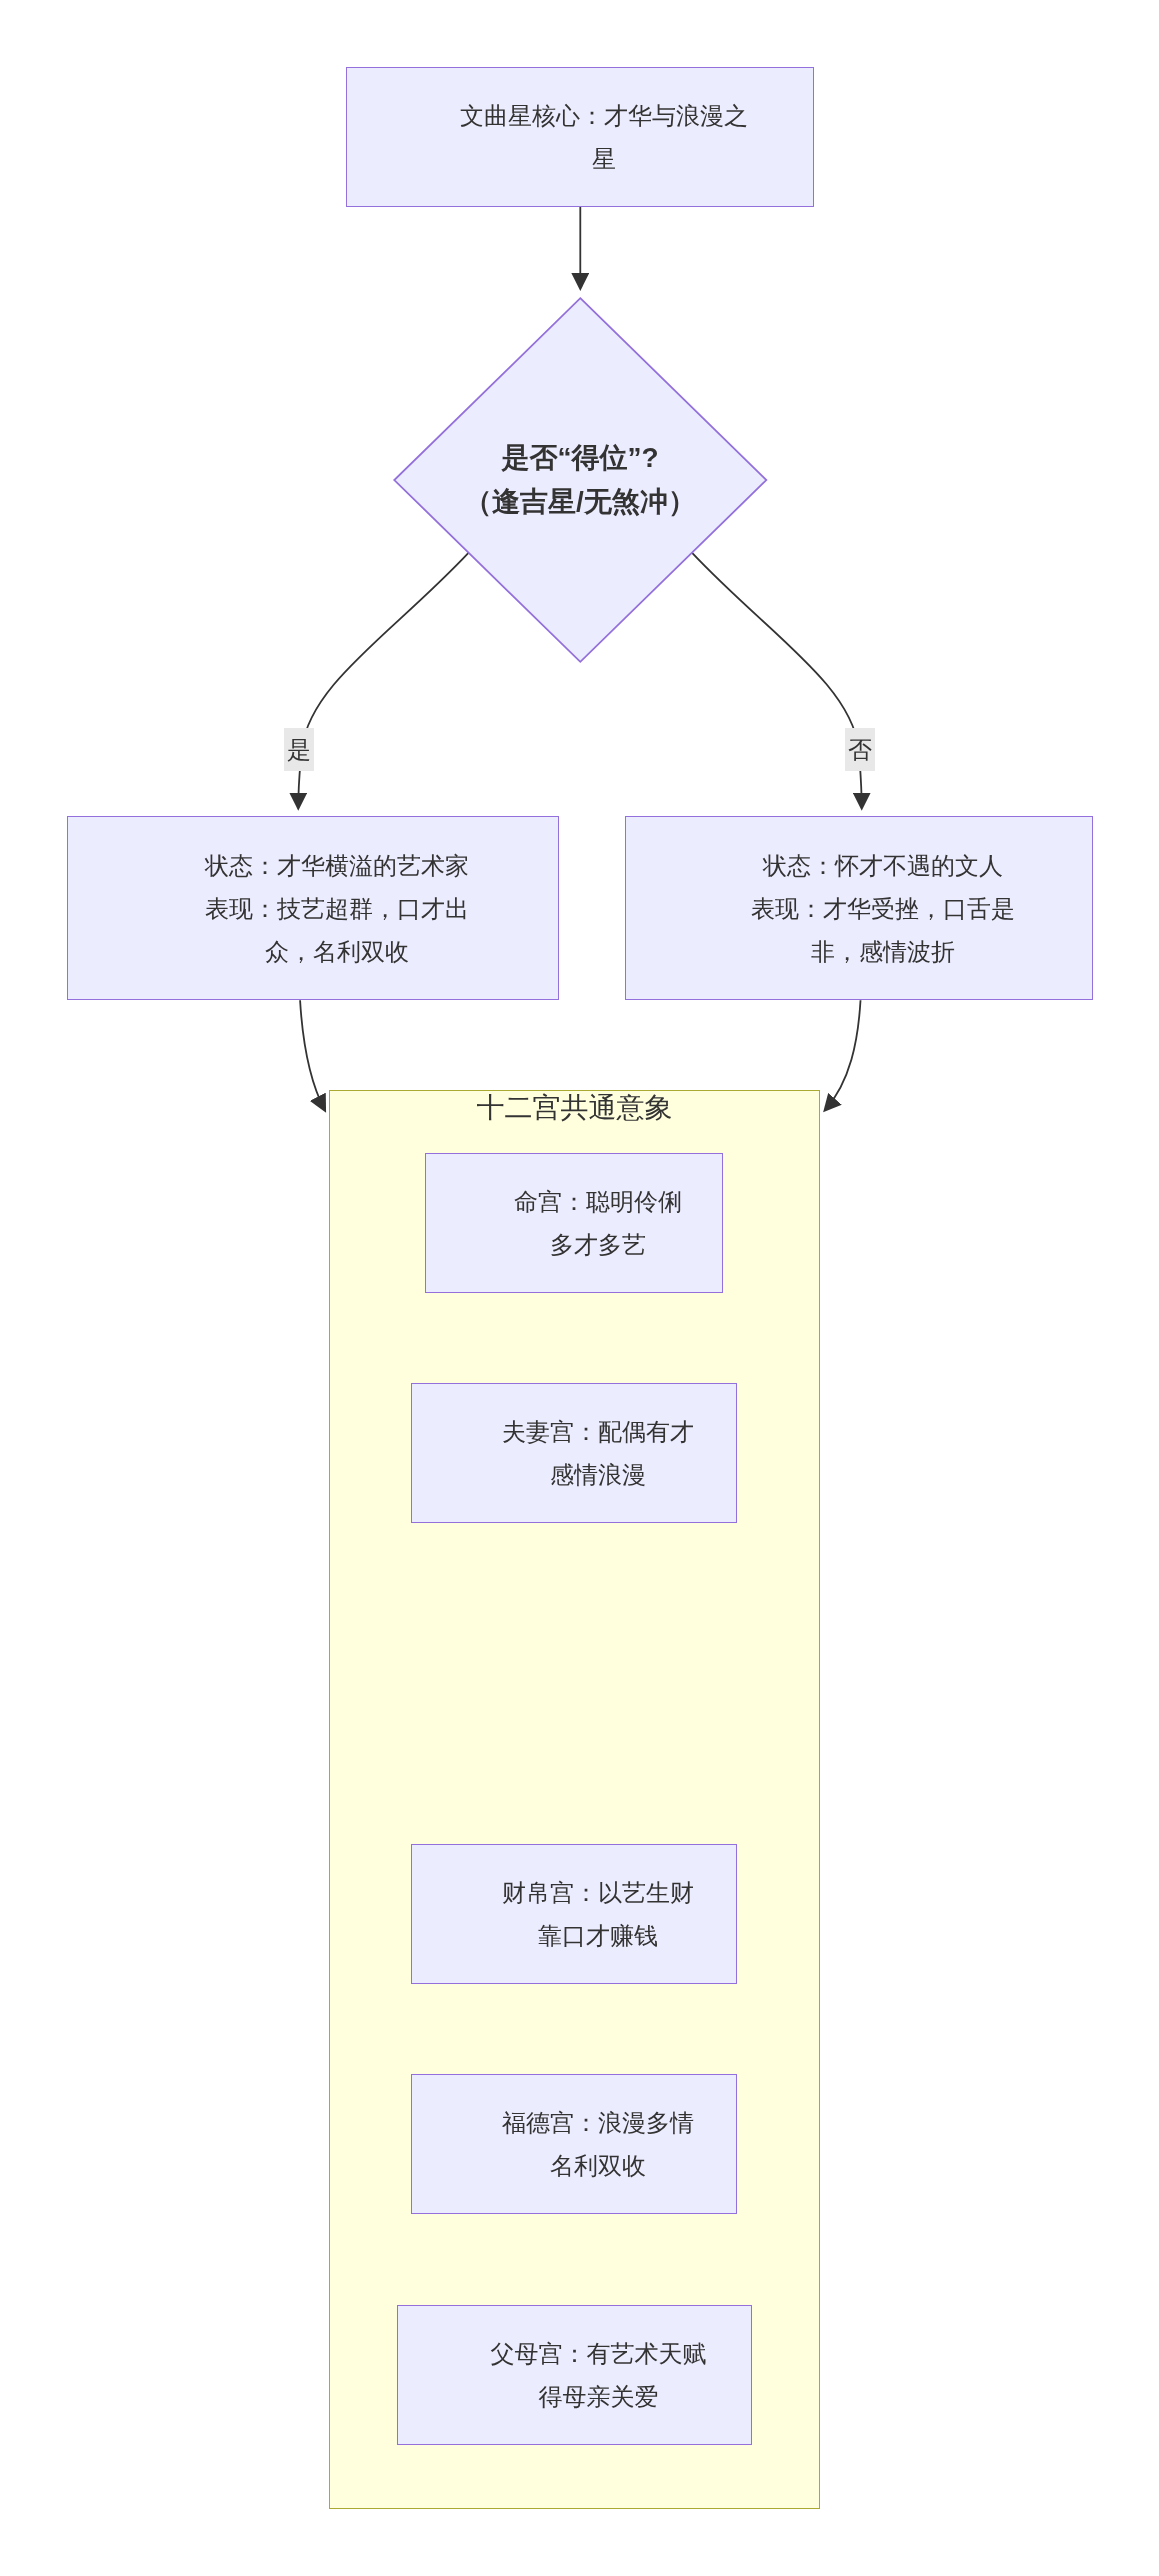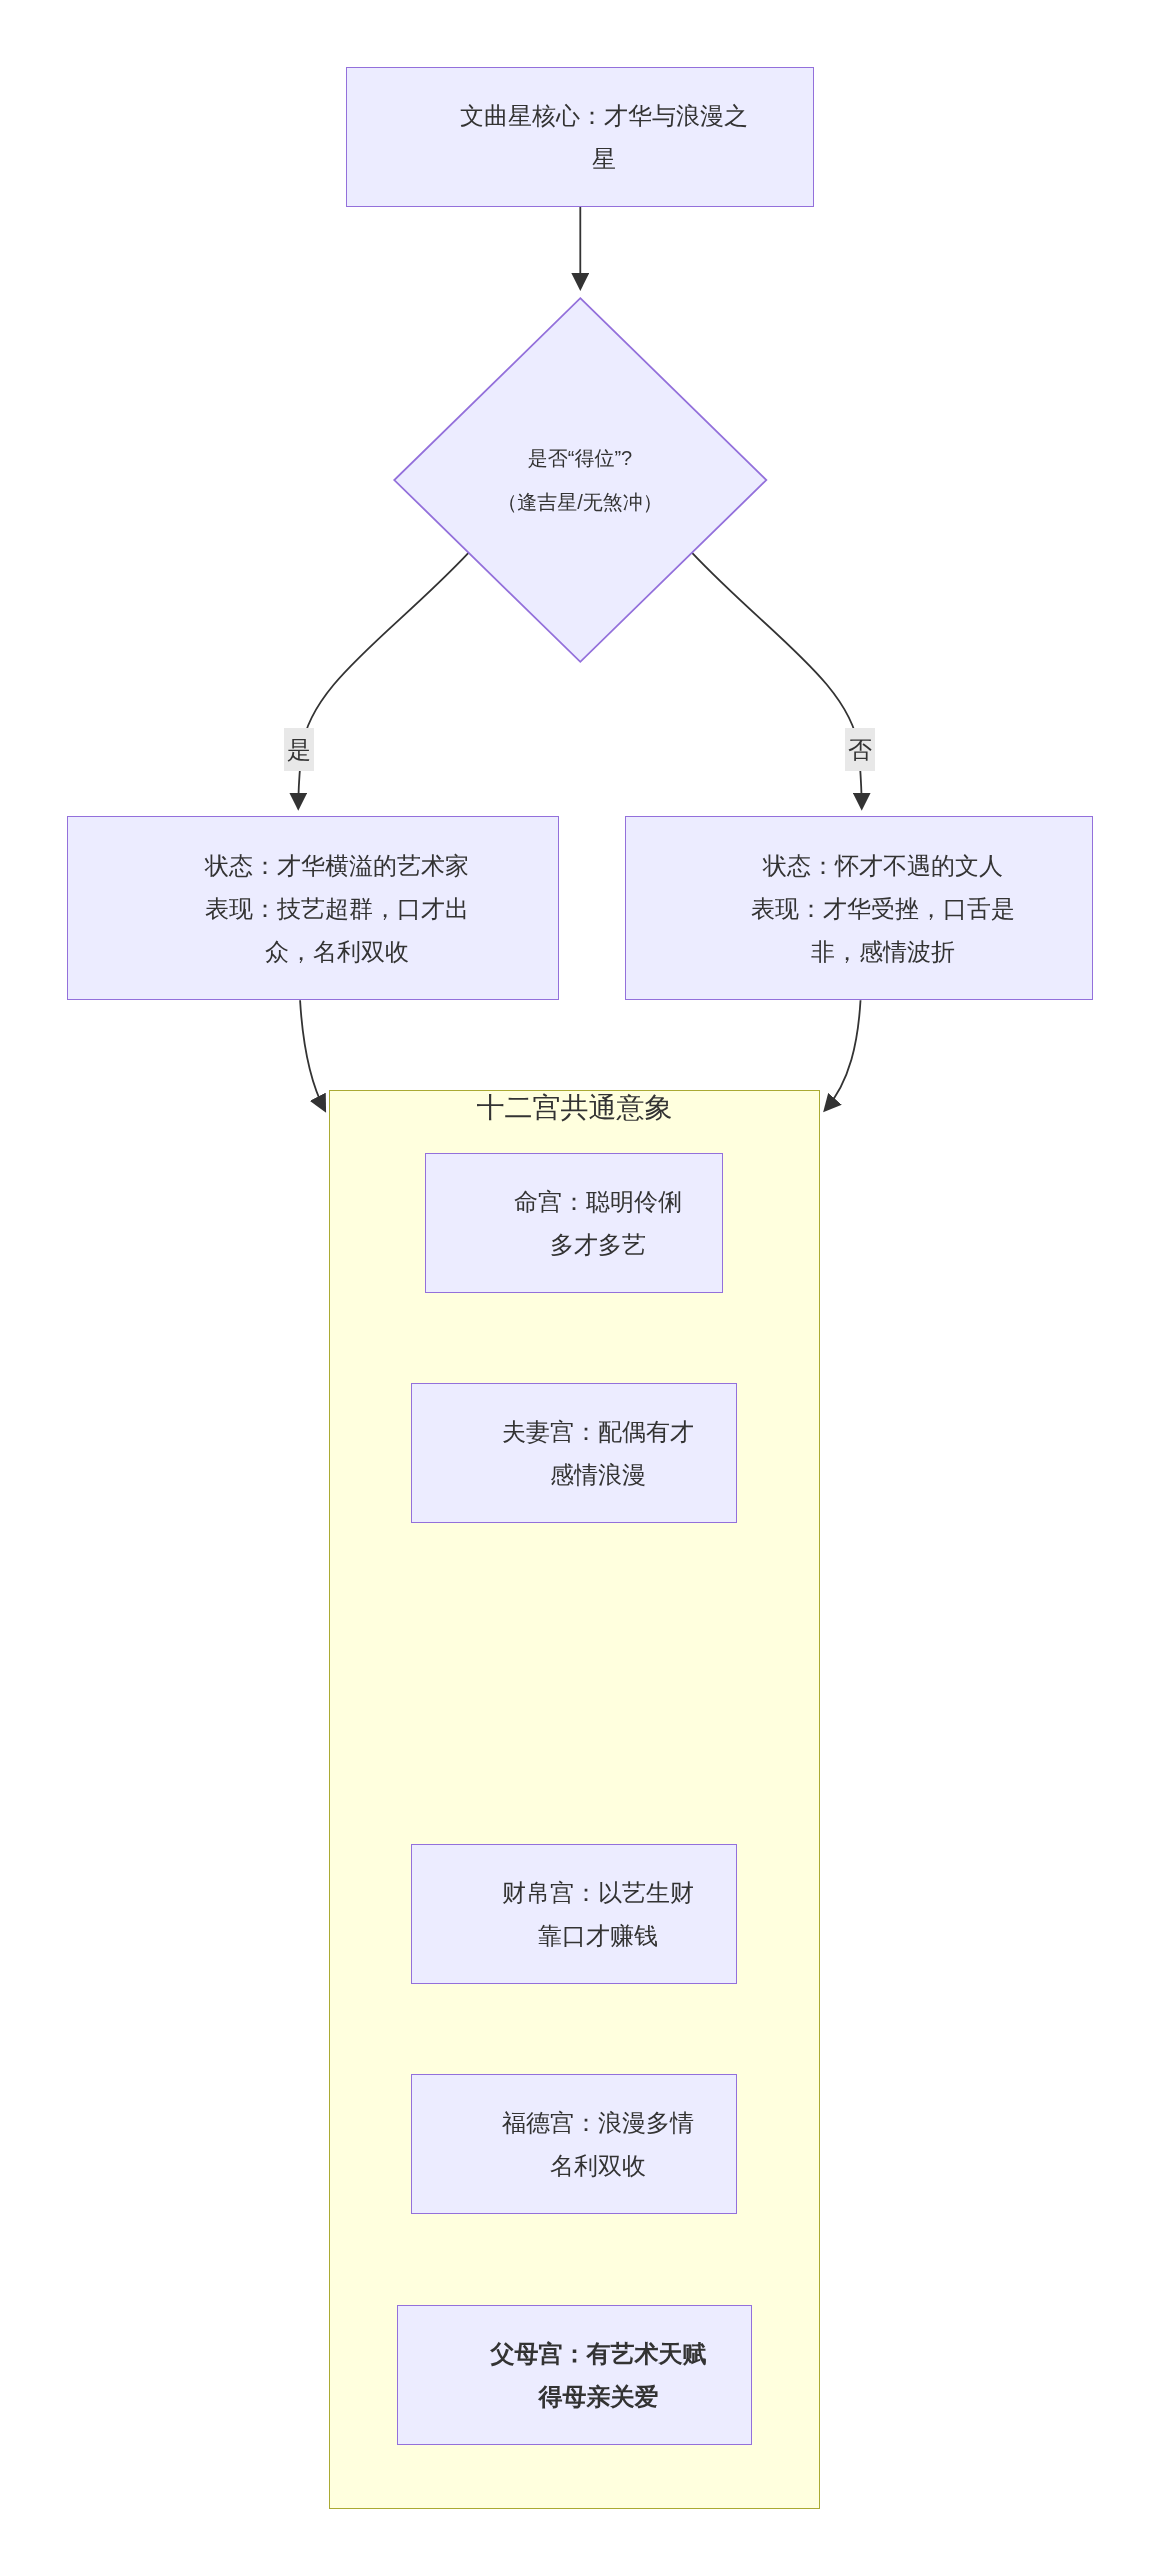--- a/index.html
+++ b/index.html
@@ -26,21 +26,21 @@
     color:var(--text-color);
     display:flex;flex-direction:column;align-items:center;justify-content:center;
     font-size:24px;line-height:43px;text-align:center;
     box-sizing:border-box;
     padding-left:48px;
   }
   .node-text{white-space:nowrap;}
   .diamond-label{
     position:absolute;background:transparent;border:none;
     display:flex;flex-direction:column;align-items:center;justify-content:center;
-    font-size:20px;line-height:44px;text-align:center;color:var(--text-color);
+    font-size:28px;line-height:44px;text-align:center;color:var(--text-color);font-weight:bold;
   }
   .edge-label{
     position:absolute;
     background:var(--edge-label-bg);
     color:var(--text-color);
     font-size:24px;line-height:43px;
     padding:0 3px;text-align:center;
   }
   .cluster{
     position:absolute;
@@ -122,19 +122,19 @@
   <div class="node" style="left:411px;top:1844px;width:326px;height:140px;">
     <div class="node-text">财帛宫：以艺生财</div>
     <div class="node-text">靠口才赚钱</div>
   </div>
 
   <div class="node" style="left:411px;top:2074px;width:326px;height:140px;">
     <div class="node-text">福德宫：浪漫多情</div>
     <div class="node-text">名利双收</div>
   </div>
 
-  <div class="node" style="left:397px;top:2305px;width:355px;height:140px;font-weight:bold;">
+  <div class="node" style="left:397px;top:2305px;width:355px;height:140px;">
     <div class="node-text">父母宫：有艺术天赋</div>
     <div class="node-text">得母亲关爱</div>
   </div>
 
 </div>
 
 
 </body></html>

